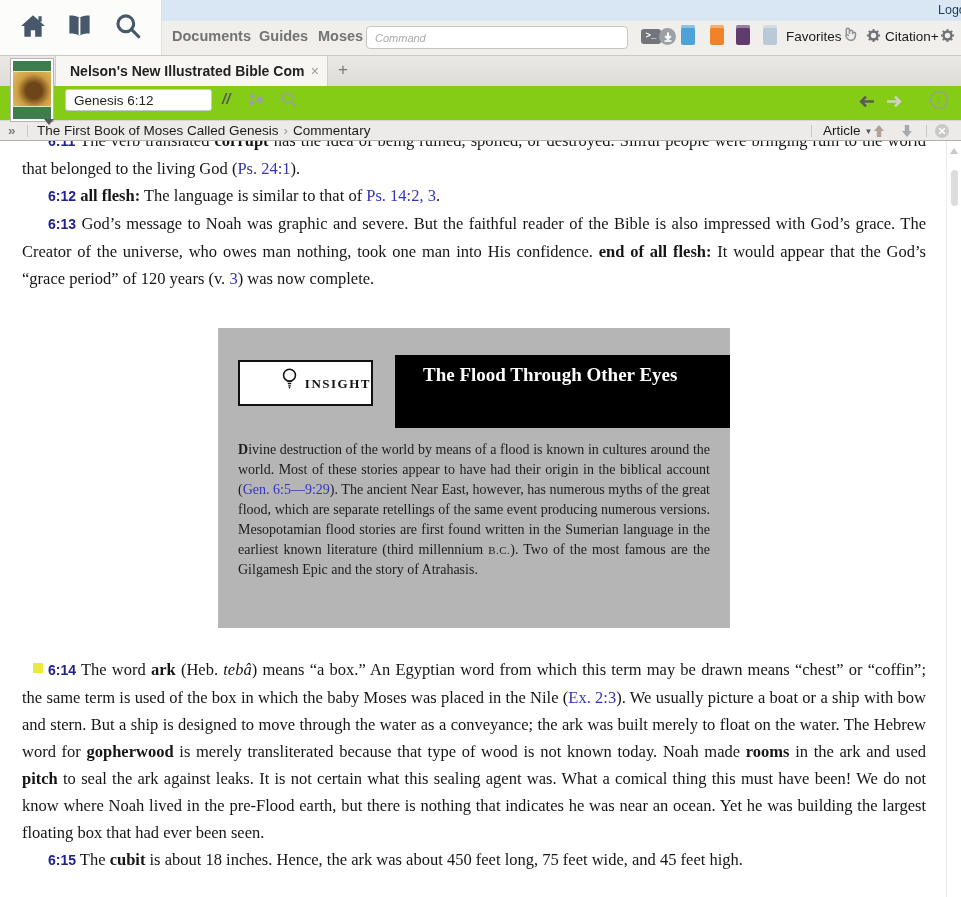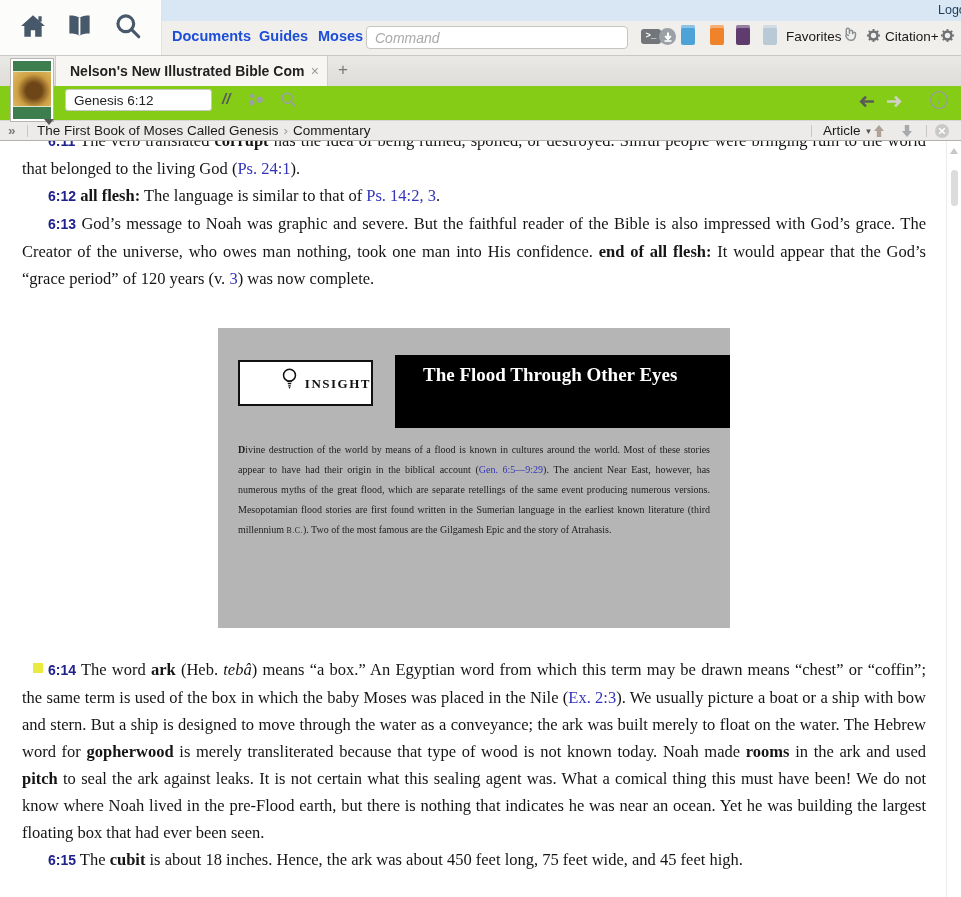--- a/index.html
+++ b/index.html
@@ -9,22 +9,22 @@
   *{box-sizing:border-box}
   html,body{margin:0;padding:0;background:#fff}
   body{font-family:"Liberation Sans",sans-serif;color:#1a1a1a}
   .app{position:relative;width:961px;height:897px;overflow:hidden;background:#fff}
 
   
   .main-toolbar{position:absolute;left:0;top:0;width:961px;height:56px;background:#f0efec;border-bottom:1px solid #c9c8c5}
   .titlebar-strip{position:absolute;left:162px;top:0;width:799px;height:21px;background:var(--titlebar-blue);overflow:hidden}
   .window-title{position:absolute;left:776px;top:3px;font-size:12.5px;color:#1c3a58;white-space:nowrap}
   .home-block{position:absolute;left:0;top:0;width:162px;height:55px;background:#fcfcfb;border-right:1px solid #e3e2df;display:flex;align-items:center;justify-content:space-around;padding:0 10px}
-  .menu-item{position:absolute;top:28px;font-size:14.5px;font-weight:600;color:#1d4ed8;cursor:default}
-  .command-input{position:absolute;left:366px;top:26px;width:262px;height:23px;border:1px solid #c6c5c2;border-radius:4px;background:#fff;padding:0 8px;font-family:"Liberation Sans",sans-serif;font-size:14px;color:#444}
+  .menu-item{position:absolute;top:28px;font-size:14.5px;font-weight:600;color:#737373;cursor:default}
+  .command-input{position:absolute;left:366px;top:26px;width:262px;height:23px;border:1px solid #c6c5c2;border-radius:4px;background:#fff;padding:0 8px;font-family:"Liberation Sans",sans-serif;font-size:11px;color:#444}
   .command-input::placeholder{font-style:italic;color:#a9a9a9}
   .tb-icon{position:absolute;display:flex;align-items:center;justify-content:center}
   .terminal-icon{left:641px;top:29px;width:20px;height:15px;background:#72767a;border-radius:3px;color:#fff;font-family:"Liberation Mono",monospace;font-size:9px;font-weight:bold;line-height:15px;text-align:center}
   .download-icon{left:659px;top:28px;width:17px;height:17px;background:#9aa0a5;border-radius:50%}
   .shortcut-book{position:absolute;top:25px;width:14px;height:20px;border-radius:2px;box-shadow:inset 0 3px 0 rgba(255,255,255,.35)}
   .tb-label{position:absolute;top:29px;font-size:13.5px;color:#1a1a1a}
   .gear{position:absolute;top:28px}
 
   
   .tab-bar{position:absolute;left:0;top:56px;width:961px;height:30px;background:linear-gradient(#ebe9e6,#dedcd9)}
@@ -64,21 +64,21 @@
   .seg-i{font-style:italic}
   .seg-sc{font-size:0.78em;letter-spacing:.5px}
   a.seg-a{color:var(--link);text-decoration:none;cursor:pointer}
   .hl-marker{position:absolute;left:11px;top:7px;width:10px;height:10px;background:var(--highlight)}
 
   
   .insight-box{margin:36px 0 28px 196px;width:512px;height:300px;background:var(--insight-bg);position:relative;text-align:left;text-indent:0}
   .insight-label{position:absolute;left:20px;top:32px;width:135px;height:46px;background:#fff;border:2px solid #111;display:flex;align-items:center;justify-content:flex-end;gap:7px}
   .insight-label-text{font-weight:bold;font-size:13px;letter-spacing:1.5px;color:#111}
   .insight-title{position:absolute;left:177px;top:27px;width:335px;min-height:73px;background:var(--insight-title-bg);color:var(--insight-title-fg);font-weight:bold;font-size:19px;line-height:36px;padding:2px 10px 4px 28px}
-  .insight-body{position:absolute;left:20px;top:112px;width:472px;font-size:10px;line-height:20px;text-align:justify;color:#1c1c1c}
+  .insight-body{position:absolute;left:20px;top:112px;width:472px;font-size:14px;line-height:20px;text-align:justify;color:#1c1c1c}
 
   
   .scrollbar{position:absolute;right:0;top:141px;bottom:0;width:15px;background:#fff;border-left:1px solid #ececec}
   .sb-up{width:0;height:0;border-left:4px solid transparent;border-right:4px solid transparent;border-bottom:6px solid #c6c6c6;margin:7px auto 0}
   .sb-thumb{position:absolute;left:4px;top:29px;width:7px;height:36px;background:#dcdcdc;border-radius:4px}
 </style>
 </head>
 <body>
 
 <div class="app">

